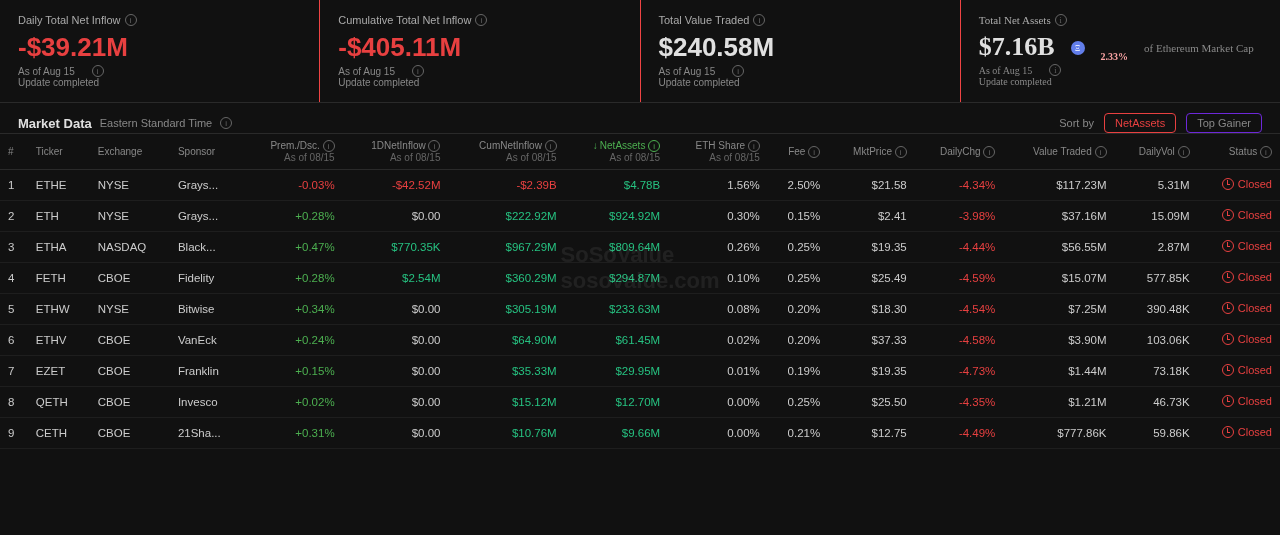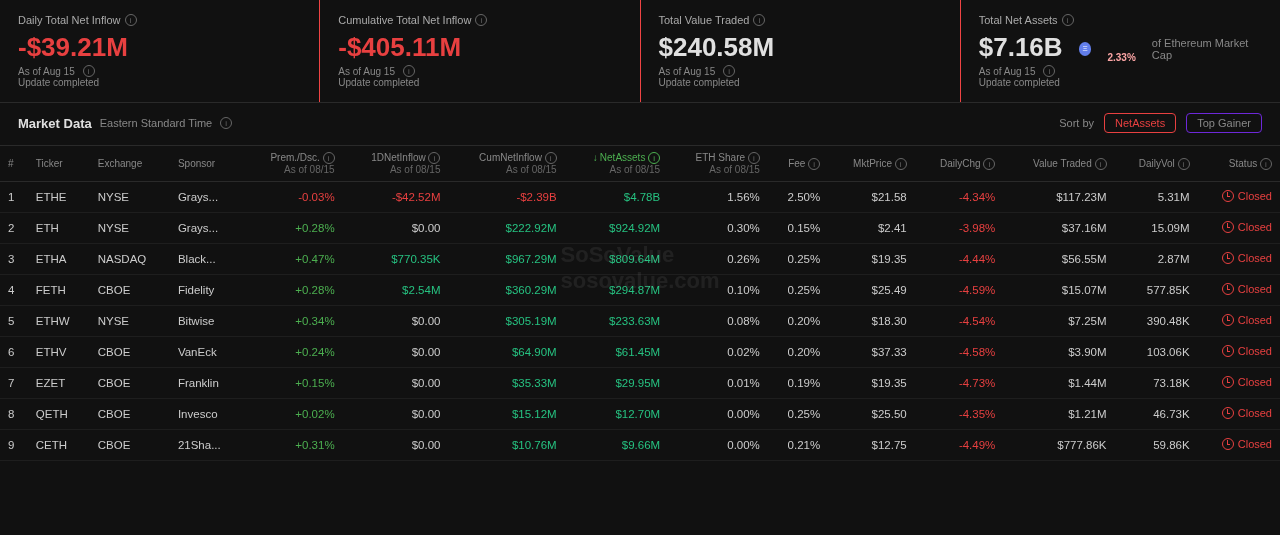--- a/index.html
+++ b/index.html
@@ -16,42 +16,42 @@
     
     .summary-row {
       display: flex;
       border-bottom: 1px solid #2a2a2a;
     }
     .summary-card {
       flex: 1;
       padding: 14px 18px;
       border-right: 1px solid #ef4444;
     }
-    .summary-card:last-child { border-right: none; }
+    .summary-card:last-child { border-right: none; font-family: Liberation Serif, serif; }
     .card-title {
       font-size: 11px;
       color: #aaa;
       display: flex;
       align-items: center;
       gap: 4px;
       margin-bottom: 6px;
     }
     .card-value {
       font-size: 26px;
       font-weight: 700;
       color: #e84040;
       margin-bottom: 2px;
     }
     .card-value.neutral { color: #e0e0e0; }
     .card-meta {
       font-size: 10px;
       color: #888;
       display: flex;
       align-items: center;
-      gap: 8px;
+      gap: 17px;
     }
     .eth-dot {
       width: 14px;
       height: 14px;
       background: #627eea;
       border-radius: 50%;
       display: inline-flex;
       align-items: center;
       justify-content: center;
       font-size: 8px;
@@ -67,21 +67,21 @@
       display: flex;
       align-items: center;
       gap: 16px;
     }
 
     
     .market-header {
       display: flex;
       align-items: center;
       justify-content: space-between;
-      padding: 10px 18px 12px;
+      padding: 10px 18px 0;
       border-bottom: 1px solid #2a2a2a;
     }
     .market-title-area {
       display: flex;
       align-items: center;
       gap: 8px;
     }
     .market-title {
       font-size: 13px;
       font-weight: 600;

